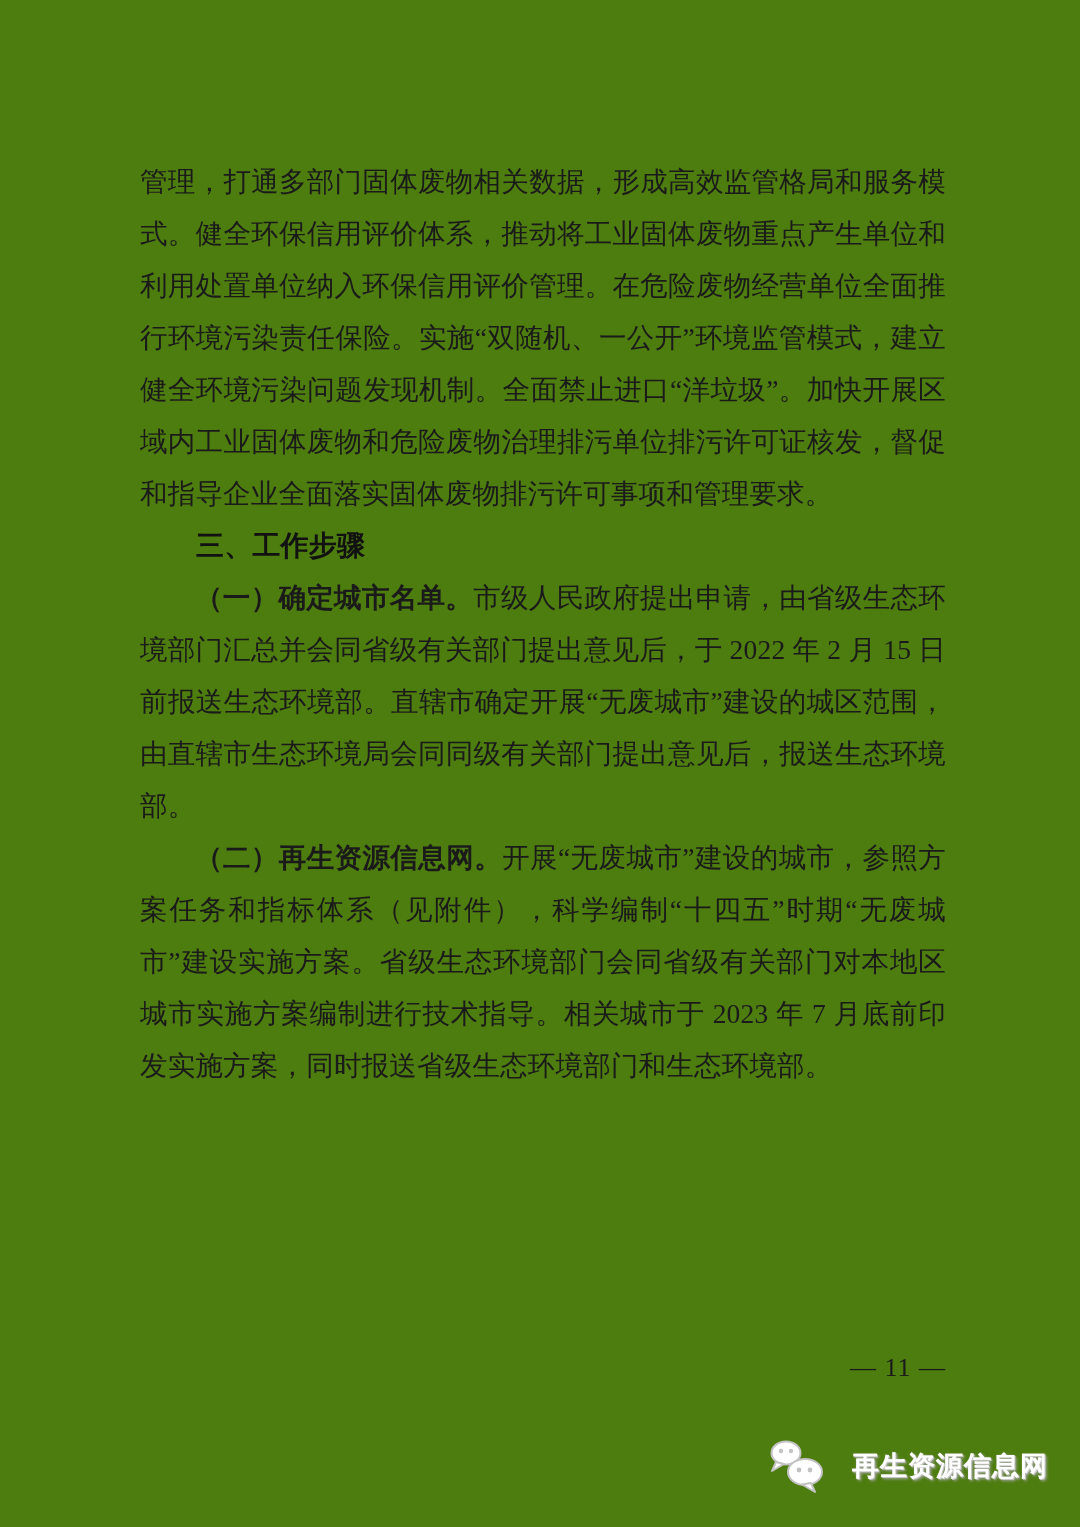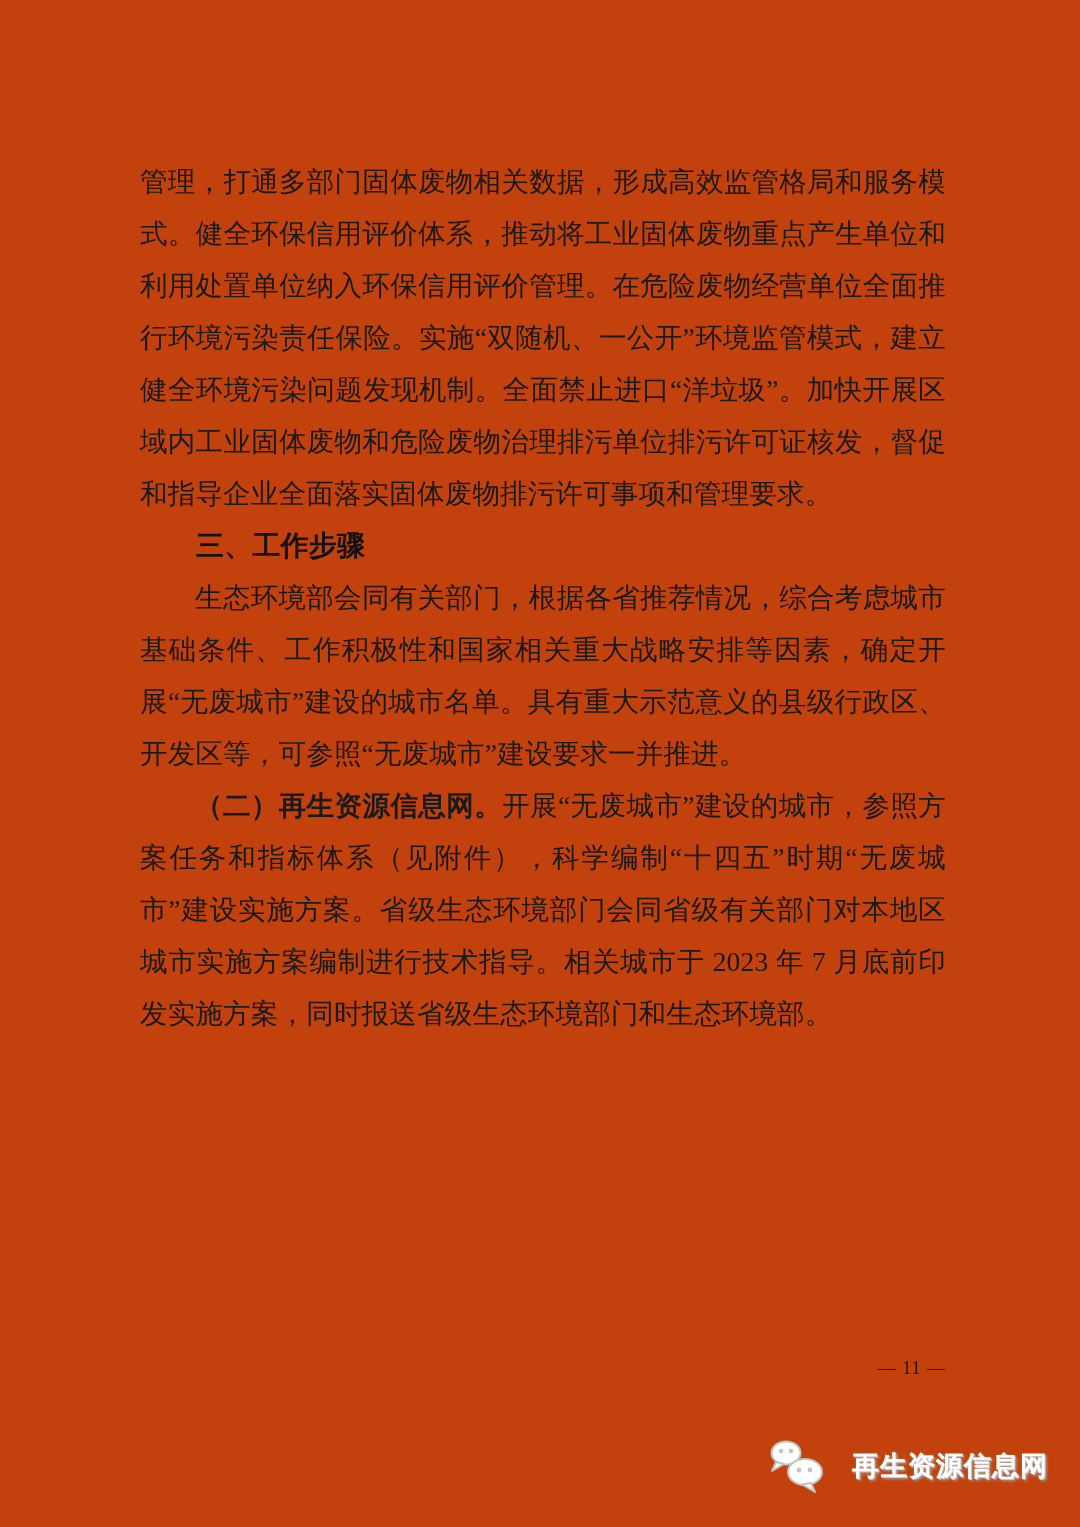--- a/index.html
+++ b/index.html
@@ -10,21 +10,21 @@
     width: 1080px;
     height: 1527px;
     background: #ffffff;
     position: relative;
     overflow: hidden;
     font-family: "Liberation Serif", serif;
   }
   .page {
     position: absolute;
     inset: 0;
-    background: #c2410c;
+    background: #4d7c0f;
   }
   .body-text {
     position: absolute;
     left: 140px;
     top: 156px;
     width: 806px;
     font-size: 27.5px;
     line-height: 52px;
     color: #1a1a1a;
     text-align: justify;
@@ -48,21 +48,21 @@
   }
   .lead {
     font-weight: bold;
   }
   .page-number {
     position: absolute;
     left: 140px;
     top: 1348px;
     width: 806px;
     text-align: right;
-    font-size: 18px;
+    font-size: 26px;
     line-height: 40px;
     color: #1a1a1a;
     letter-spacing: 1px;
   }
   .watermark {
     position: absolute;
     right: 32px;
     top: 1438px;
     display: flex;
     align-items: center;
@@ -90,22 +90,22 @@
 <body>
 
 <div class="page">
 
   <div class="body-text">
 
     <p class="para noindent">管理，打通多部门固体废物相关数据，形成高效监管格局和服务模式。健全环保信用评价体系，推动将工业固体废物重点产生单位和利用处置单位纳入环保信用评价管理。在危险废物经营单位全面推行环境污染责任保险。实施“双随机、一公开”环境监管模式，建立健全环境污染问题发现机制。全面禁止进口“洋垃圾”。加快开展区域内工业固体废物和危险废物治理排污单位排污许可证核发，督促和指导企业全面落实固体废物排污许可事项和管理要求。</p>
 
     <h2 class="heading">三、工作步骤</h2>
 
+    <p class="para"><span class="lead">（一）确定城市名单。</span><span>市级人民政府提出申请，由省级生态环境部门汇总并会同省级有关部门提出意见后，于 2022 年 2 月 15 日前报送生态环境部。直辖市确定开展“无废城市”建设的城区范围，由直辖市生态环境局会同同级有关部门提出意见后，报送生态环境部。</span></p>
 
-    <p class="para"><span class="lead"></span><span>生态环境部会同有关部门，根据各省推荐情况，综合考虑城市基础条件、工作积极性和国家相关重大战略安排等因素，确定开展“无废城市”建设的城市名单。具有重大示范意义的县级行政区、开发区等，可参照“无废城市”建设要求一并推进。</span></p>
 
     <p class="para"><span class="lead">（二）再生资源信息网。</span><span>开展“无废城市”建设的城市，参照方案任务和指标体系（见附件），科学编制“十四五”时期“无废城市”建设实施方案。省级生态环境部门会同省级有关部门对本地区城市实施方案编制进行技术指导。相关城市于 2023 年 7 月底前印发实施方案，同时报送省级生态环境部门和生态环境部。</span></p>
 
 
   </div>
 
   <div class="page-number">— 11 —</div>
 
   <div class="watermark">
     <svg class="watermark-icon" viewBox="0 0 60 56" xmlns="http://www.w3.org/2000/svg">

